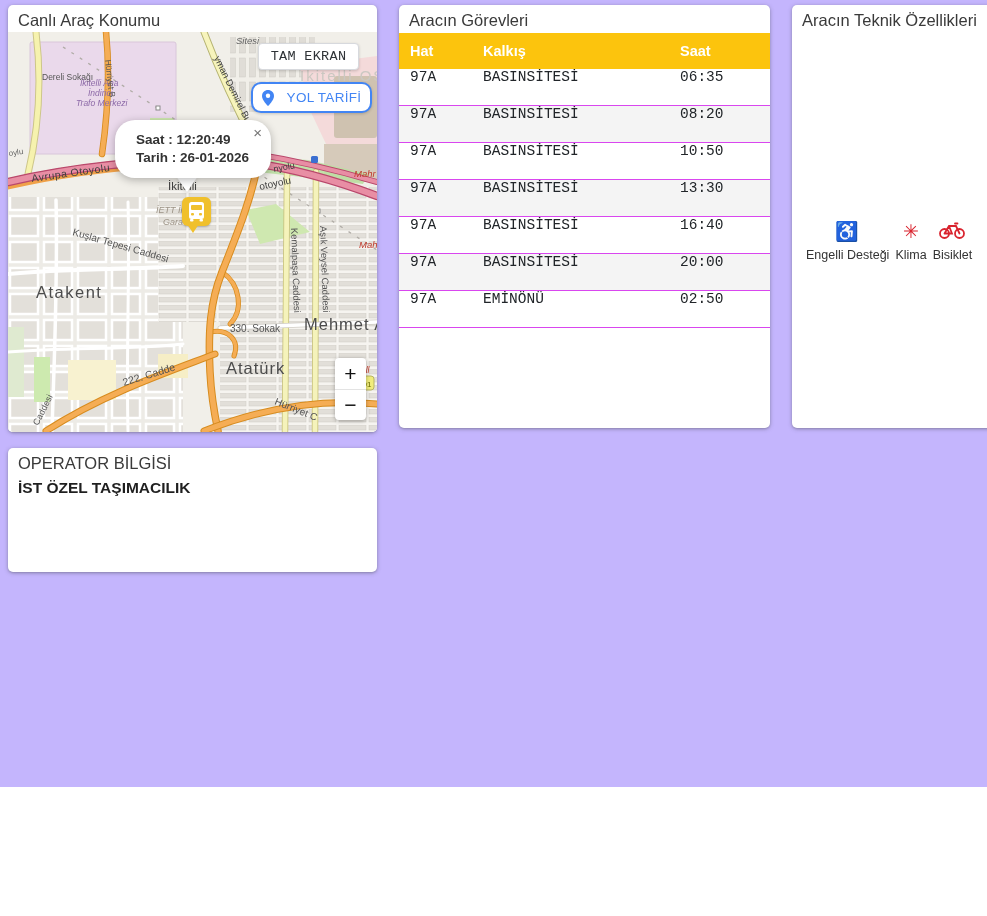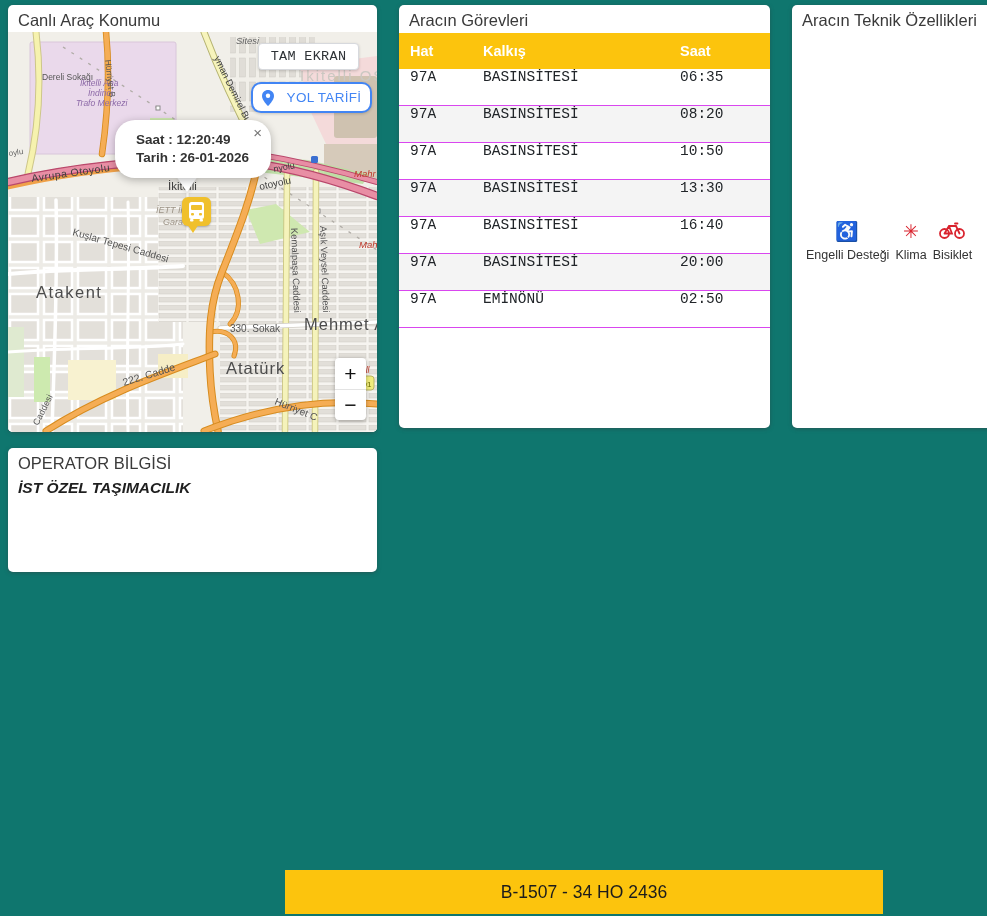--- a/index.html
+++ b/index.html
@@ -1,19 +1,19 @@
 <!DOCTYPE html>
 <html><head>
 <meta charset="utf-8">
 <style>
   * { margin:0; padding:0; box-sizing:border-box; }
   html,body { background:#fff; }
   #page {
-    position:relative; width:987px; height:916px; overflow:hidden;
-    font-family:"Liberation Sans", sans-serif; background:#0f766e;
+    position:relative; width:987px; height:787px; overflow:hidden;
+    font-family:"Liberation Sans", sans-serif; background:#c4b5fd;
   }
   .card {
     position:absolute; background:#fff; border-radius:5px;
     box-shadow:0 1px 4px rgba(60,64,67,.35), 0 1px 2px rgba(60,64,67,.18);
   }
   .card-title { font-size:16.5px; color:#3a3a3a; padding:6px 10px 3px; white-space:nowrap; }
 
   
   #map-card { left:8px; top:5px; width:369px; height:427px; }
   .map-area { position:absolute; left:0; right:0; top:27px; bottom:0; overflow:hidden; border-radius:0 0 5px 5px; background:#f1efe9; }
@@ -80,21 +80,21 @@
 
   
   #tech-card { left:792px; top:5px; width:371px; height:423px; }
   .features { position:absolute; left:14px; top:216px; display:flex; gap:6px; align-items:flex-end; }
   .feature { display:flex; flex-direction:column; align-items:center; }
   .feature .f-icon { font-size:19px; line-height:22px; height:24px; }
   .feature .f-label { font-size:12.5px; color:#333; margin-top:3px; white-space:nowrap; }
 
   
   #operator-card { left:8px; top:448px; width:369px; height:124px; }
-  #operator-card .op-name { font-size:15.5px; font-weight:bold; color:#1f1f1f; padding:3px 10px;font-style:italic; }
+  #operator-card .op-name { font-size:15.5px; font-weight:bold; color:#1f1f1f; padding:3px 10px; }
 
   
   #plate-bar {
     position:absolute; left:285px; top:870px; width:598px; height:44px;
     display:flex; align-items:center; justify-content:center;
     font-size:17.5px; color:#1c1c1c;
   }
 </style>
 </head>
 <body>

